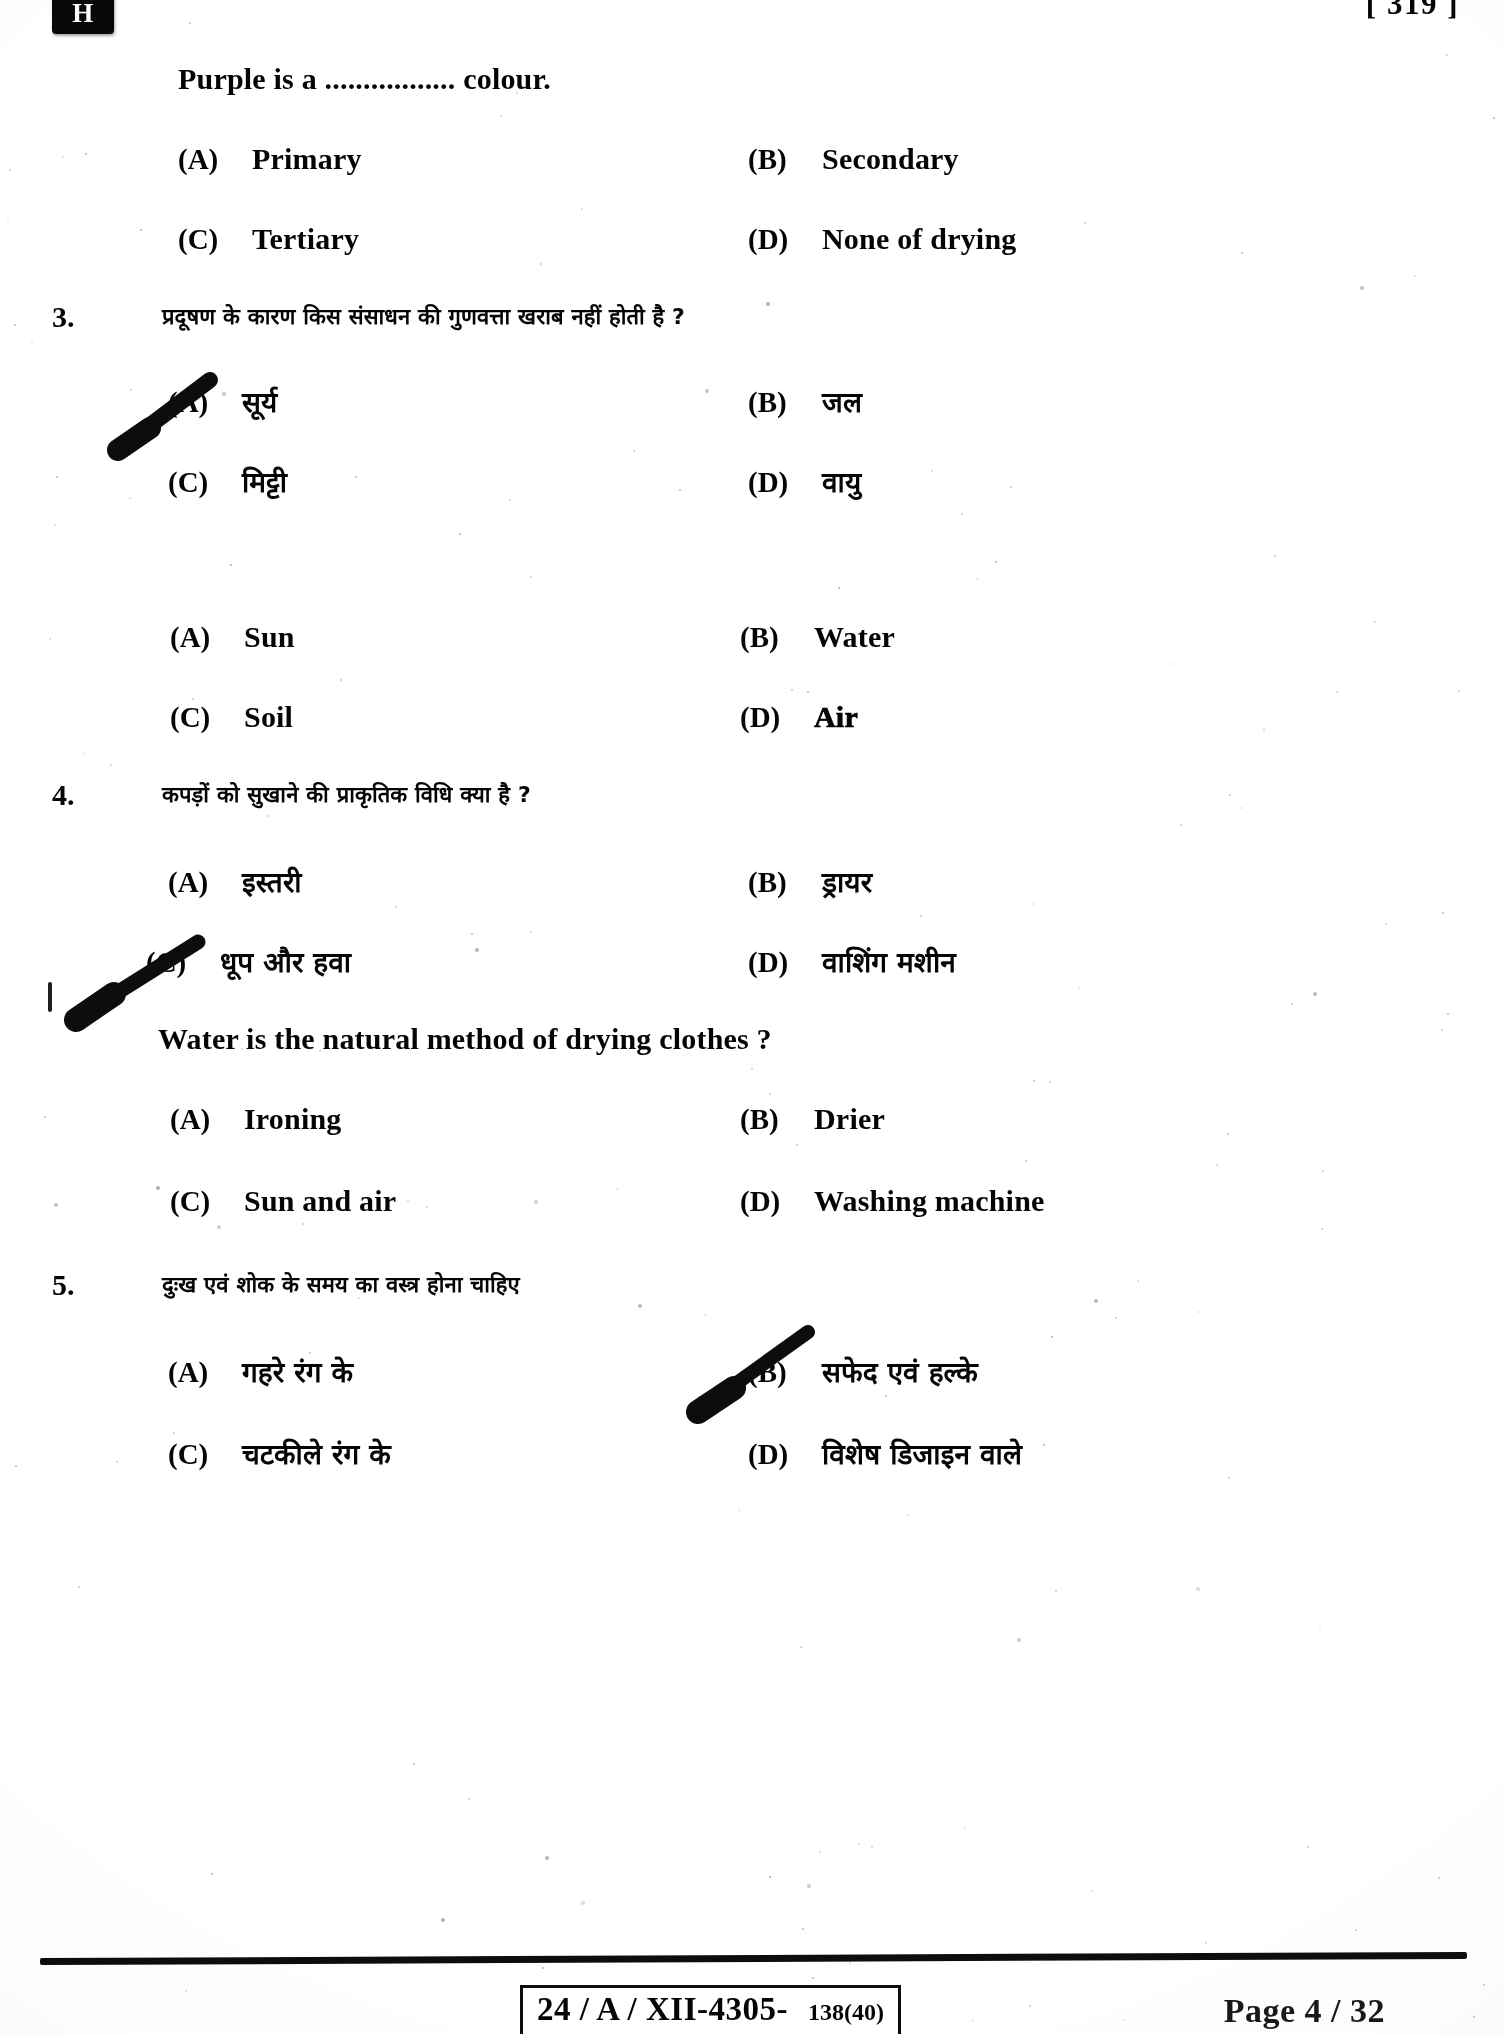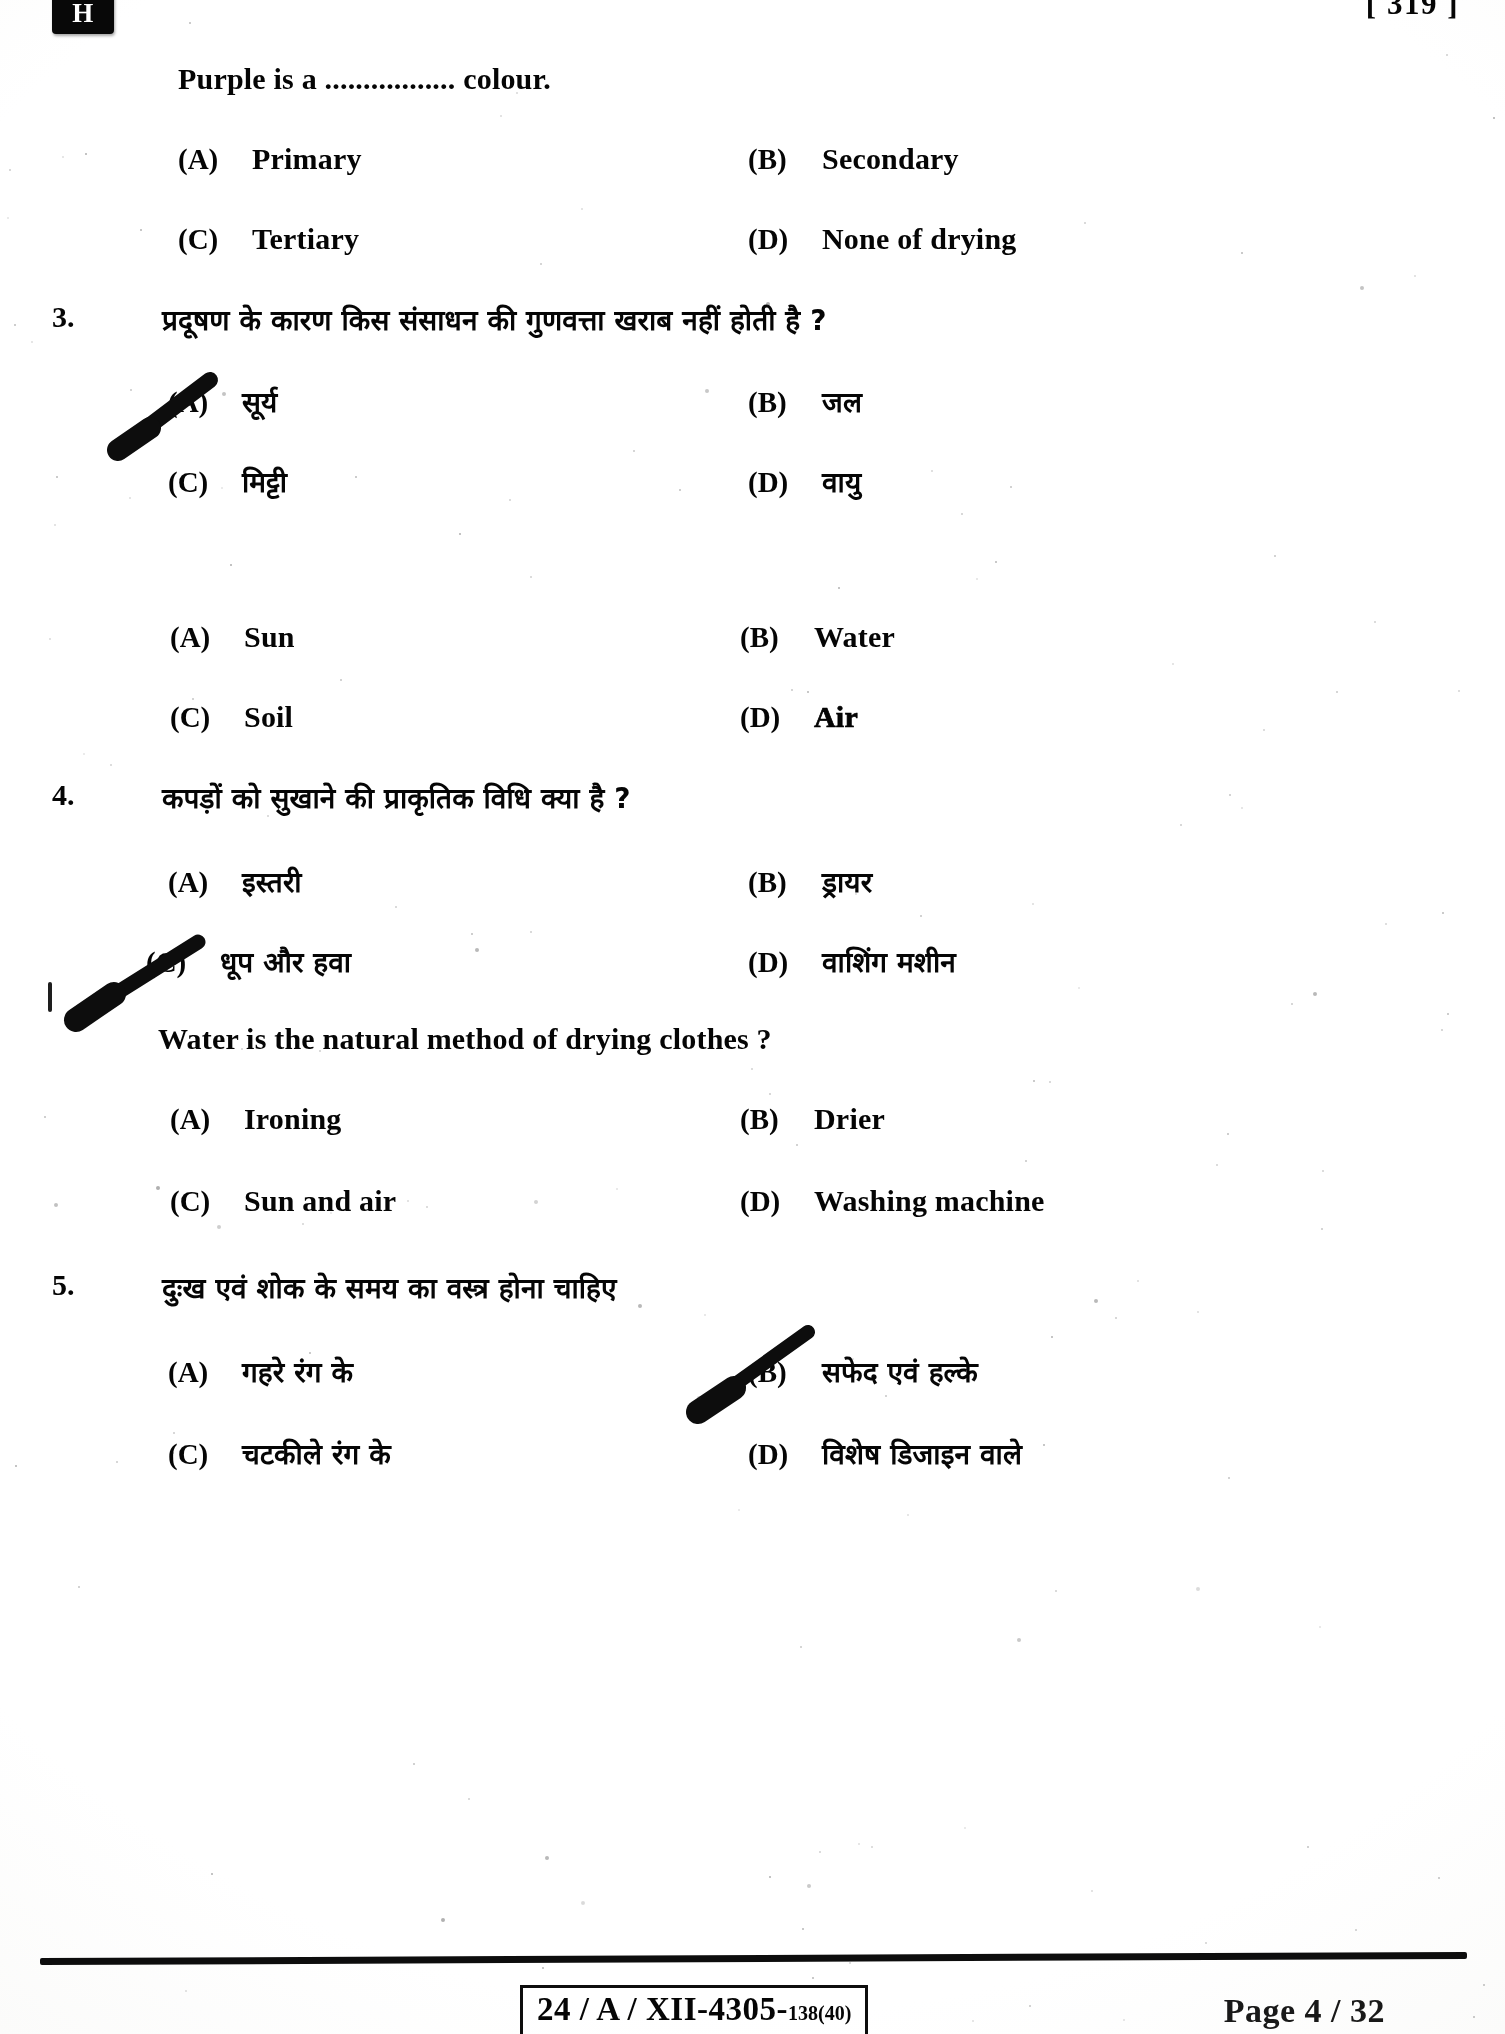--- a/index.html
+++ b/index.html
@@ -87,21 +87,21 @@
 
   .en {
     font-family: "Liberation Serif", "DejaVu Serif", serif;
     font-weight: bold;
     font-size: 30px;
     letter-spacing: .2px;
   }
   .hi {
     font-family: "DejaVu Sans", "Liberation Sans", sans-serif;
     font-weight: bold;
-    font-size: 28px;
+    font-size: 22px;
     letter-spacing: .1px;
   }
 
   
   .opt {
     position: absolute;
     white-space: nowrap;
     display: flex;
     align-items: baseline;
   }
@@ -142,21 +142,21 @@
     border: 3px solid #111;
     padding: 3px 14px 6px 14px;
     font-family: "Liberation Serif", serif;
     font-weight: bold;
     font-size: 33px;
     letter-spacing: .5px;
     white-space: nowrap;
     overflow: hidden;
     height: 42px;
   }
-  .footbox .sub { font-size: 20px; letter-spacing: 0; }
+  .footbox .sub { font-size: 24px; letter-spacing: 0; margin-left: 20px; }
   .footpage {
     position: absolute;
     right: 120px;
     top: 1992px;
     font-family: "Liberation Serif", serif;
     font-weight: bold;
     font-size: 34px;
     letter-spacing: .5px;
     white-space: nowrap;
     opacity: .92;

